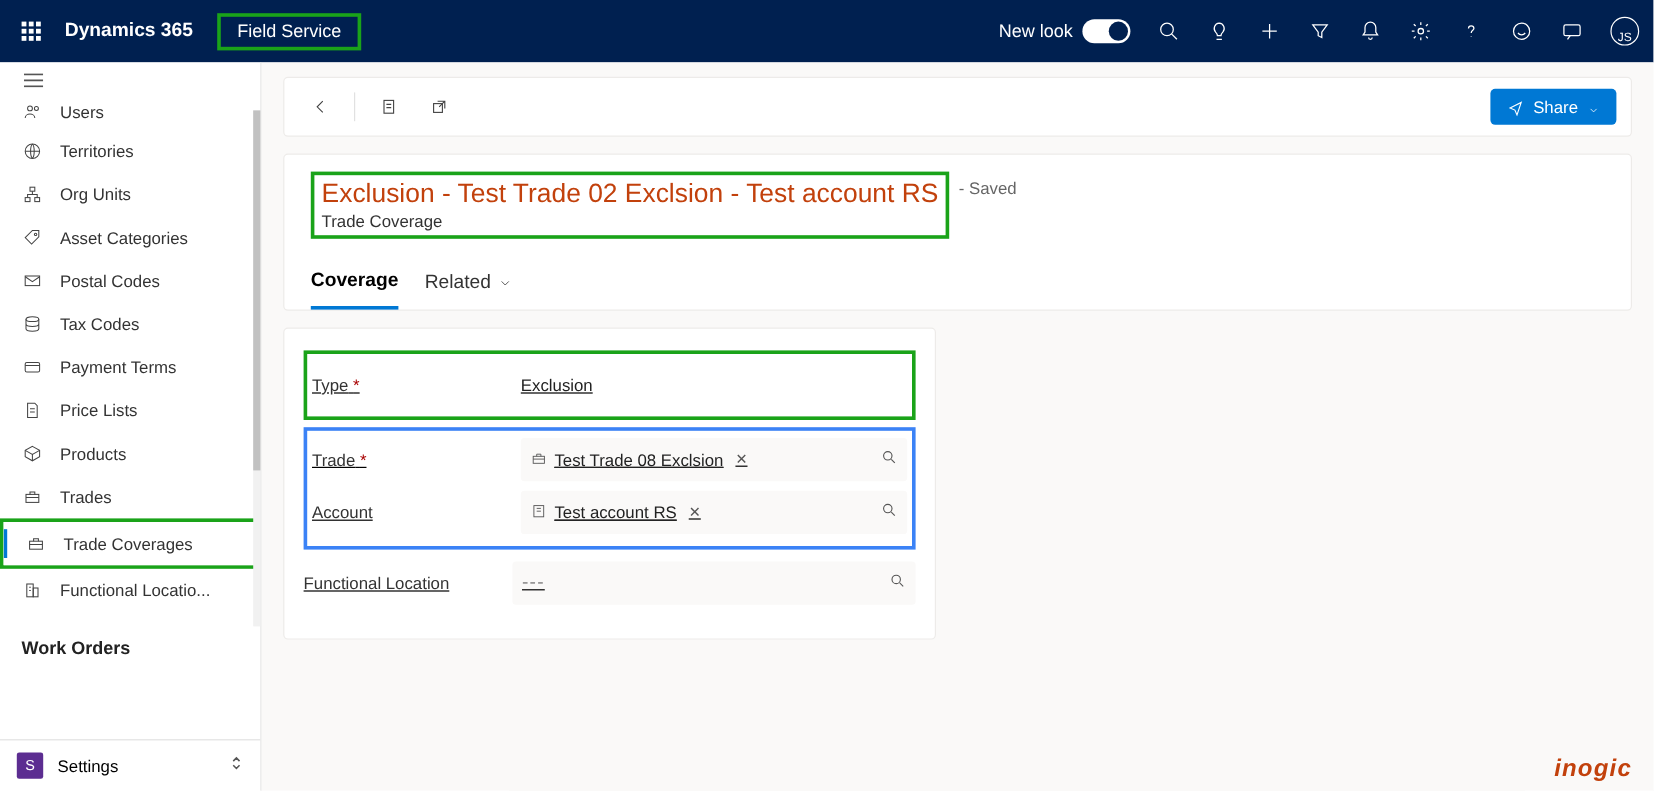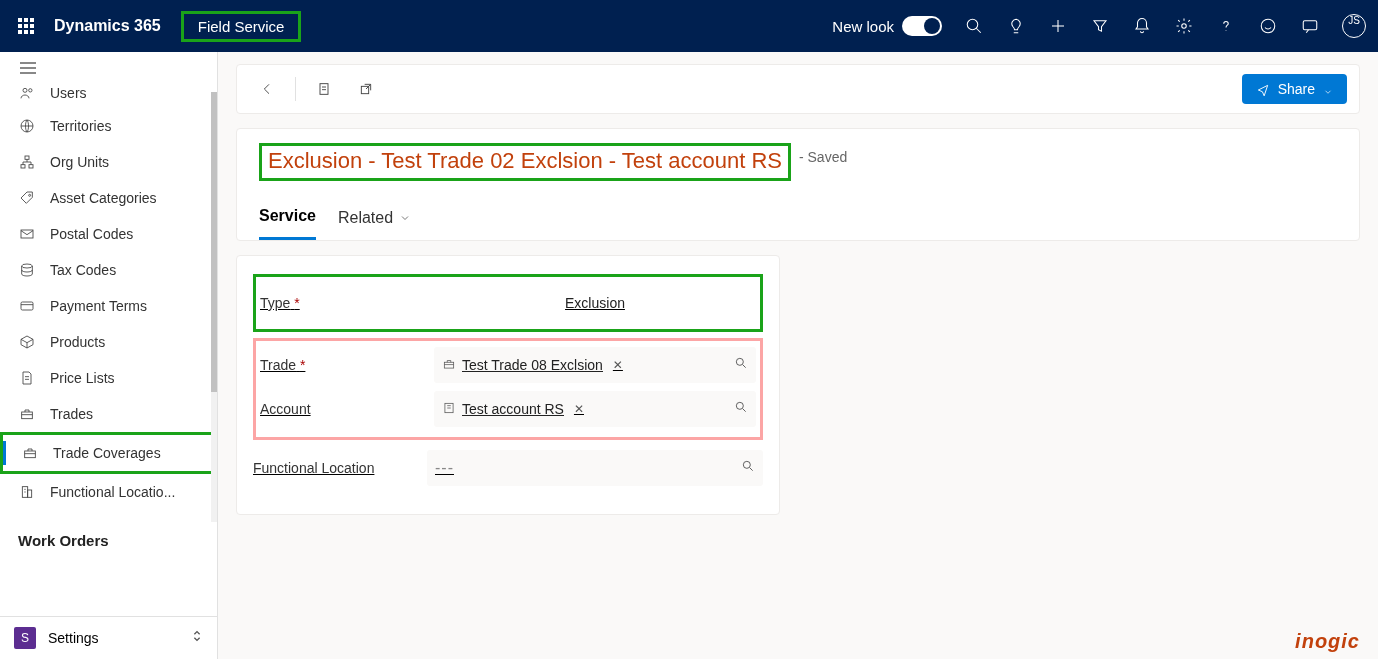--- a/index.html
+++ b/index.html
@@ -11,21 +11,21 @@
 .waffle { display: grid; grid-template-columns: repeat(3,4px); grid-template-rows: repeat(3,4px); gap: 2px; cursor: pointer; }
 .waffle span { background: #fff; width: 4px; height: 4px; }
 .brand { font-size: 16px; font-weight: 600; }
 .app-name { font-size: 15px; padding: 4px 14px; border: 3px solid #1aa319; }
 .nav-right { margin-left: auto; display: flex; align-items: center; gap: 22px; padding-right: 12px; }
 .newlook { display: flex; align-items: center; gap: 8px; font-size: 15px; }
 .toggle { width: 40px; height: 20px; background: #fff; border-radius: 10px; position: relative; cursor: pointer; }
 .toggle::after { content: ""; position: absolute; right: 2px; top: 2px; width: 16px; height: 16px; background: #002050; border-radius: 50%; }
 .nav-icon { width: 20px; height: 20px; display: flex; align-items: center; justify-content: center; cursor: pointer; color: #fff; }
 .nav-icon svg { width: 18px; height: 18px; stroke: #fff; fill: none; stroke-width: 1.4; }
-.avatar { width: 24px; height: 24px; border: 1.5px solid #fff; border-radius: 50%; display: flex; align-items: flex-start; justify-content: center; font-size: 10px; }
+.avatar { width: 24px; height: 24px; border: 1.5px solid #fff; border-radius: 50%; display: flex; align-items: flex-end; justify-content: center; font-size: 10px; }
 
 
 .body { display: flex; height: calc(100% - 52px); }
 
 
 .sidebar { width: 218px; border-right: 1px solid #e1e1e1; display: flex; flex-direction: column; position: relative; background: #fff; }
 .hamburger { padding: 8px 20px 4px; color: #555; cursor: pointer; }
 .nav-items { flex: 0 0 auto; overflow: hidden; }
 .nav-item { display: flex; align-items: center; gap: 14px; padding: 9px 18px; font-size: 14px; color: #333; cursor: pointer; white-space: nowrap; overflow: hidden; text-overflow: ellipsis; }
 .nav-item.cut { padding-top: 2px; padding-bottom: 6px;}
@@ -59,31 +59,31 @@
 .saved { font-size: 14px; color:#666; padding-top: 6px; }
 .tabs { display:flex; gap: 22px; margin-top: 20px; padding-bottom: 0; }
 .tab { font-size: 16px; color:#333; padding: 6px 0 12px; cursor:pointer; display:flex; align-items:center; gap:6px; }
 .tab.active { font-weight:600; border-bottom: 3px solid #0078d4; color:#000; }
 .tab svg { width:12px; height:12px; stroke:#555; fill:none; stroke-width:1.6; }
 
 .form-card { background:#fff; border:1px solid #edebe9; border-radius:4px; margin-top: 14px; padding: 18px 16px 24px; width: 544px; text-decoration: underline; }
 .field { display:flex; align-items:center; min-height: 44px; gap: 10px; }
 .field-label { width: 164px; font-size: 14px; color:#333; }
 .req { color:#a80000; }
-.field-value { flex:1; font-size: 14px; color:#222;text-align:center; }
+.field-value { flex:1; font-size: 14px; color:#222; }
 .lookup { flex:1; background:#faf9f8; border-radius:3px; height:36px; display:flex; align-items:center; padding: 0 8px; gap:8px; position:relative; }
 .lookup .chip { display:flex; align-items:center; gap:6px; font-size:14px; }
 .lookup .chip .val { text-decoration: underline; color:#222; cursor:pointer; }
 .lookup .chip .x { cursor:pointer; color:#555; font-size:12px; padding:0 4px; }
 .lookup .srch { margin-left:auto; cursor:pointer; }
 .lookup .srch svg { width:14px; height:14px; stroke:#555; fill:none; stroke-width:1.6; }
 .lookup .chipicn svg { width:14px; height:14px; stroke:#555; fill:none; stroke-width:1.3; }
 .lookup.empty .ph { color:#888; letter-spacing:1px; }
 .green-box-field { border:3px solid #1aa319; padding: 4px 4px; margin-bottom: 6px; }
-.green-box-field2 { border:3px solid #fca5a5; padding: 2px 4px 6px; margin-bottom: 6px; }
+.green-box-field2 { border:3px solid #3b82f6; padding: 2px 4px 6px; margin-bottom: 6px; }
 
 .watermark { position:absolute; right: 18px; bottom: 6px; font-size: 20px; font-weight:600; color:#c2410c; font-style: italic; letter-spacing:1px; }
 </style>
 </head>
 <body>
 
 <div class="navbar">
   <div class="nav-left">
     <div class="waffle">
       <span></span>
@@ -231,35 +231,35 @@
             <svg viewBox="0 0 24 24">
               <rect x="3" y="6" width="18" height="12" rx="2"></rect>
               <line x1="3" y1="10" x2="21" y2="10"></line>
             </svg>
           </span>
           <span>Payment Terms</span>
         </div>
       <div class="nav-item">
           <span class="icn">
             <svg viewBox="0 0 24 24">
-              <path d="M12 3l9 5v8l-9 5-9-5V8z"></path>
-              <path d="M3 8l9 5 9-5M12 13v8"></path>
-            </svg>
-          </span>
-          <span>Products</span>
-        </div>
-      <div class="nav-item">
-          <span class="icn">
-            <svg viewBox="0 0 24 24">
               <path d="M6 3h9l3 3v15H6z"></path>
               <line x1="9" y1="10" x2="15" y2="10"></line>
               <line x1="9" y1="14" x2="15" y2="14"></line>
             </svg>
           </span>
           <span>Price Lists</span>
+        </div>
+      <div class="nav-item">
+          <span class="icn">
+            <svg viewBox="0 0 24 24">
+              <path d="M12 3l9 5v8l-9 5-9-5V8z"></path>
+              <path d="M3 8l9 5 9-5M12 13v8"></path>
+            </svg>
+          </span>
+          <span>Products</span>
         </div>
       <div class="nav-item">
           <span class="icn">
             <svg viewBox="0 0 24 24">
               <rect x="4" y="9" width="16" height="10"></rect>
               <path d="M9 9V6h6v3M4 13h16"></path>
             </svg>
           </span>
           <span>Trades</span>
         </div>
@@ -329,26 +329,27 @@
         <svg viewBox="0 0 24 24" style="width:10px;height:10px">
             <path d="M6 9l6 6 6-6"></path>
           </svg>
       </button>
     </div>
 
     <div class="record-card">
       <div class="title-row">
         <div class="title-box">
           <div class="rec-title">Exclusion - Test Trade 02 Exclsion - Test account RS</div>
+          <div class="rec-sub">Trade Coverage</div>
         </div>
         <div class="saved">- Saved</div>
       </div>
       <div class="tabs">
         <div class="tab active">
-            <span>Service</span>
+            <span>Coverage</span>
           </div>
         <div class="tab">
             <span>Related</span>
             <svg viewBox="0 0 24 24">
               <path d="M6 9l6 6 6-6"></path>
             </svg>
           </div>
       </div>
     </div>
 

